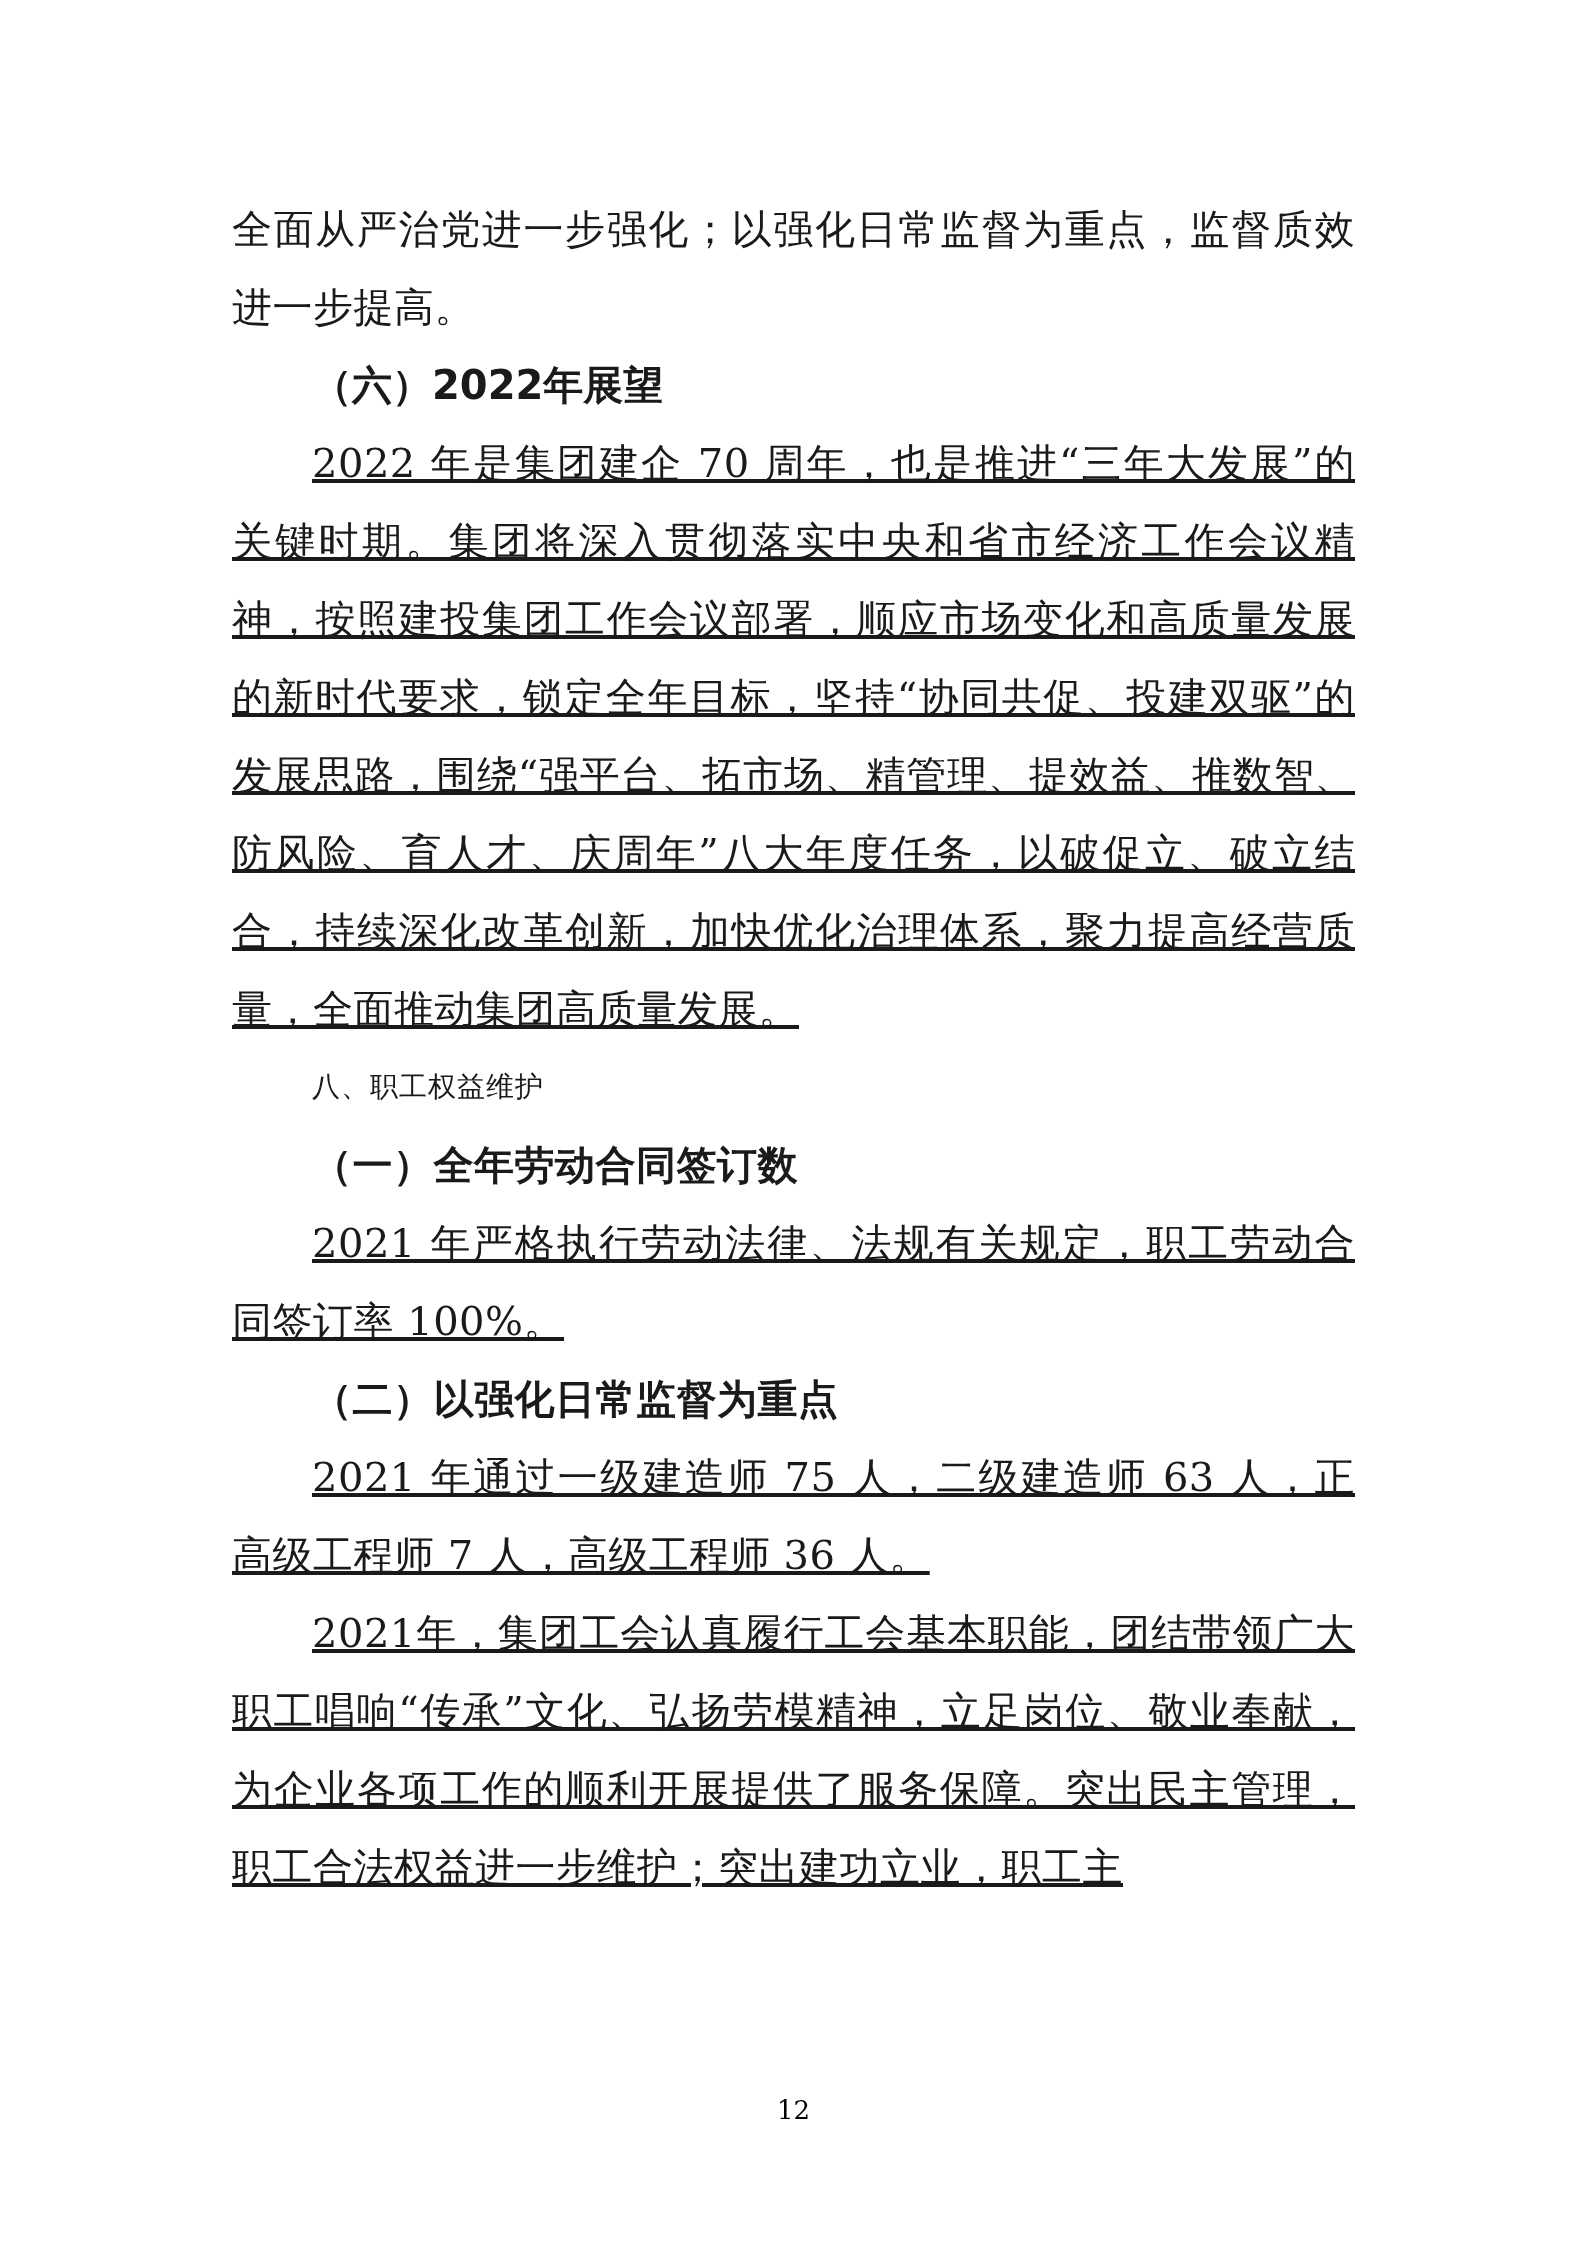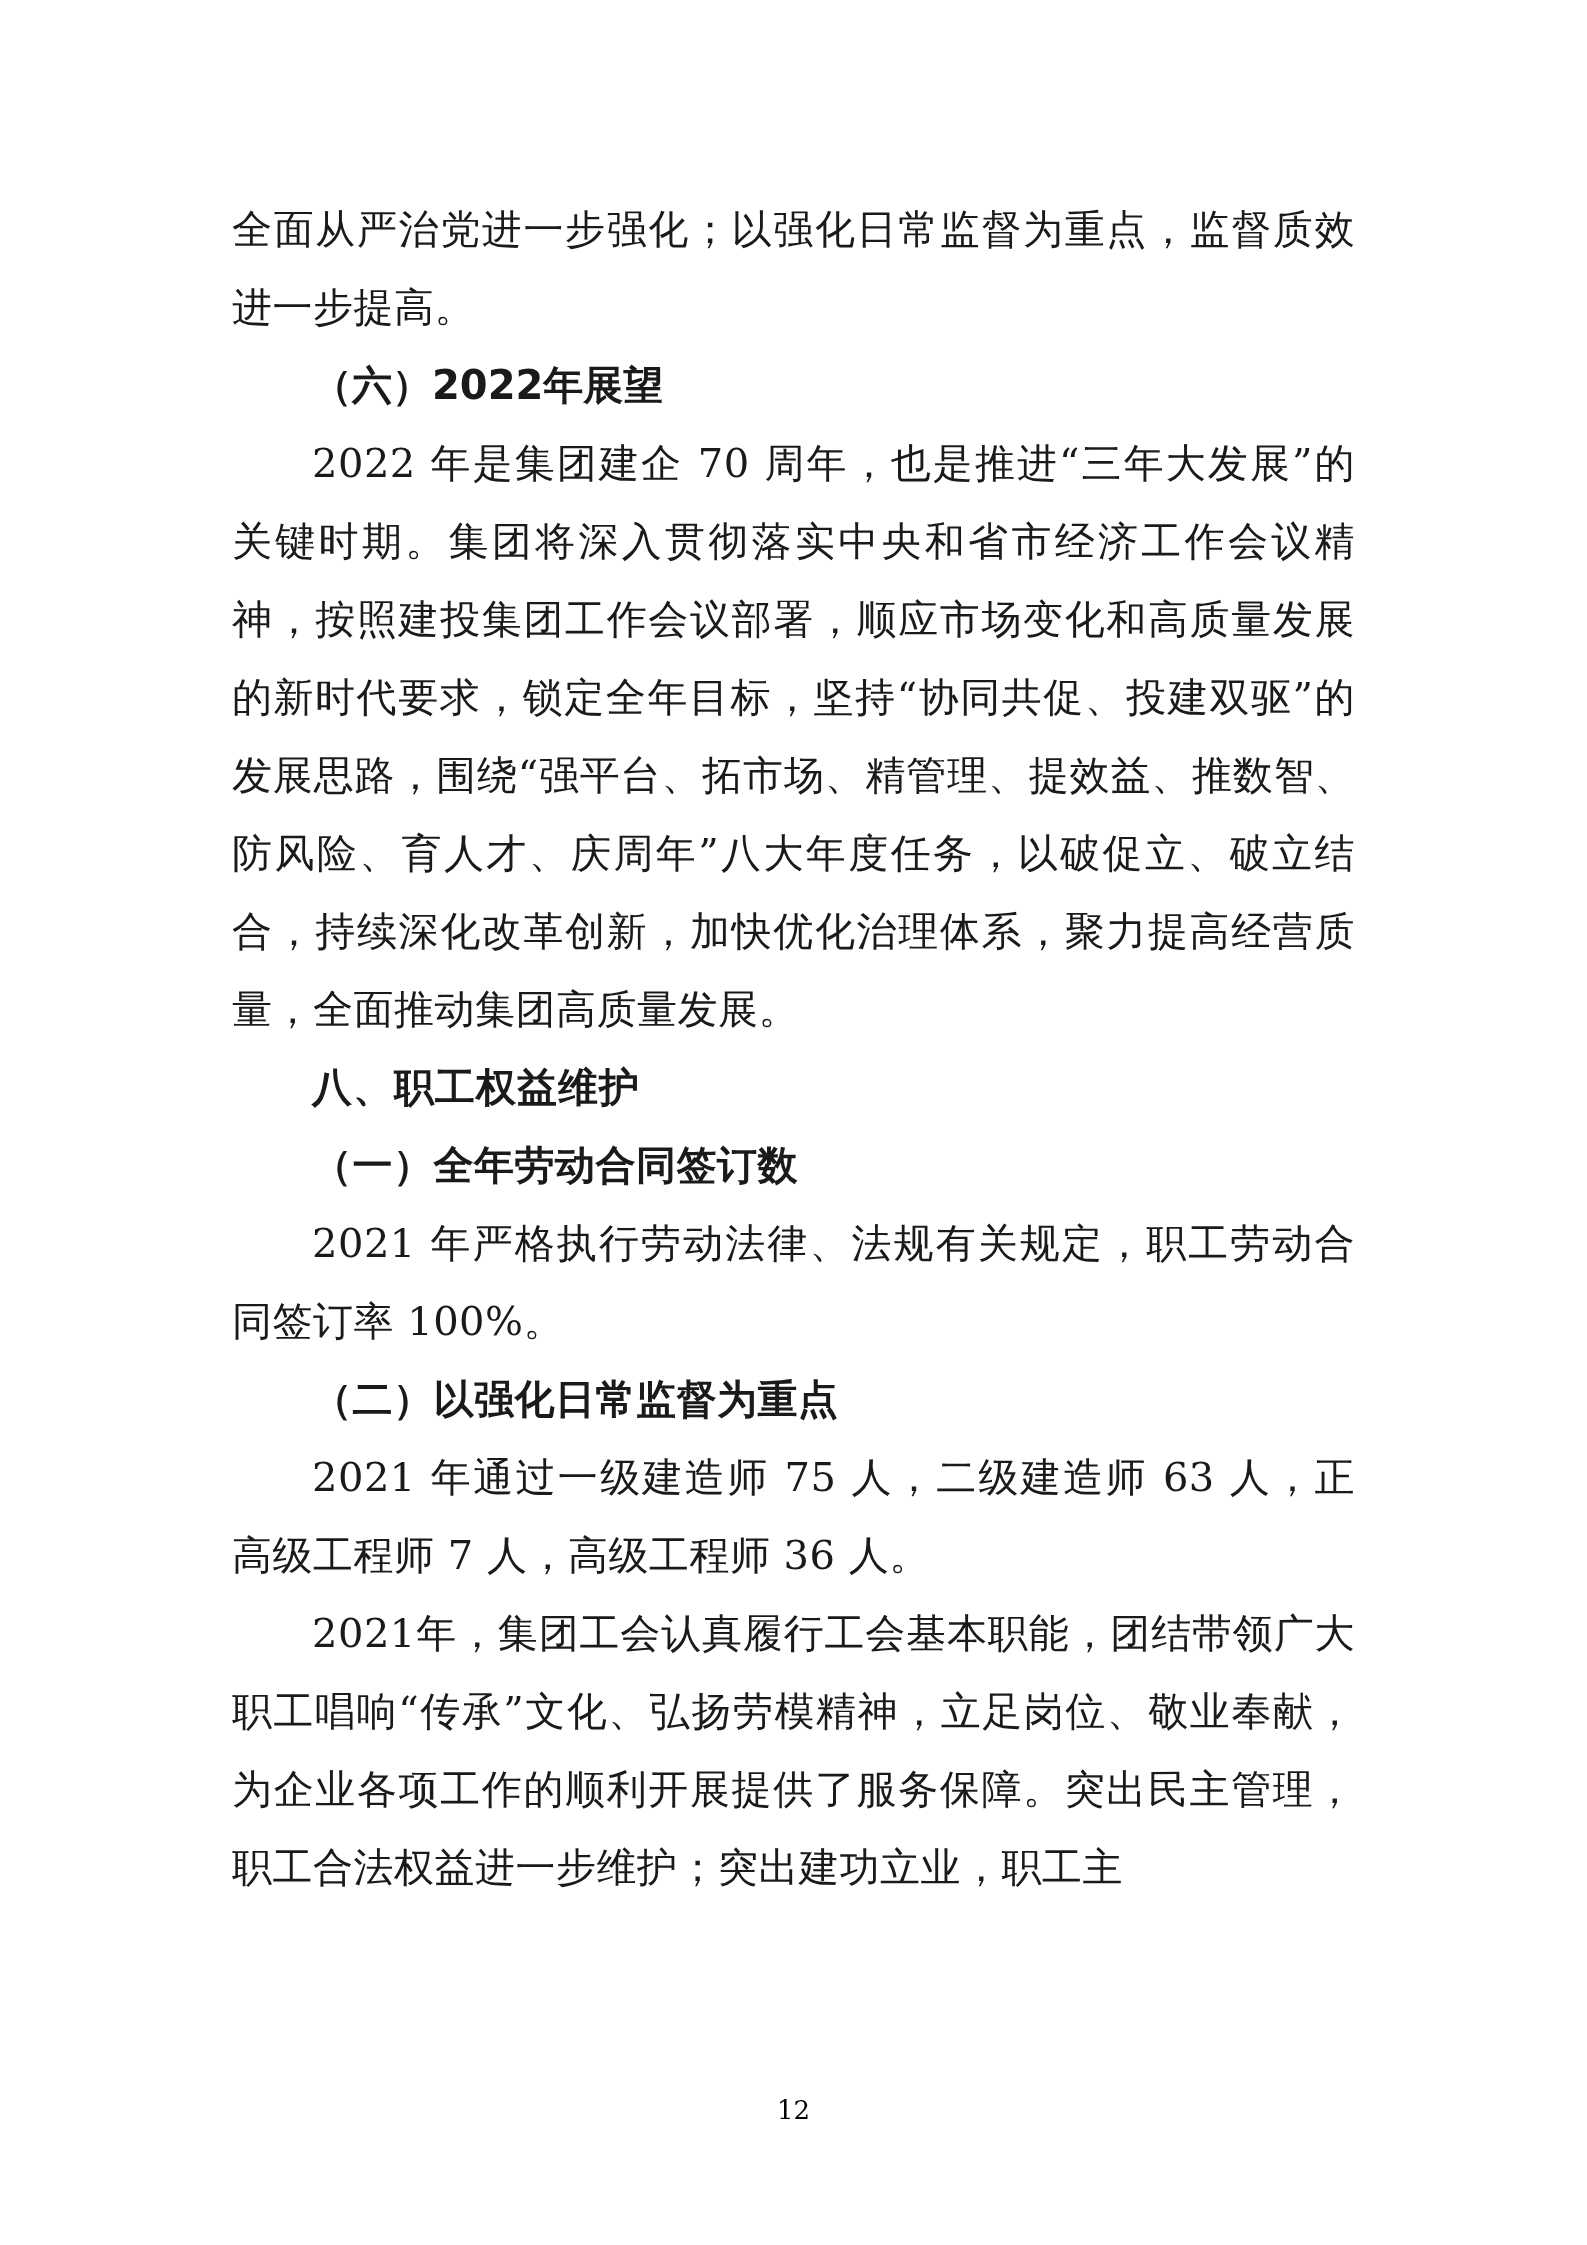--- a/index.html
+++ b/index.html
@@ -26,26 +26,27 @@
     font-size: 40px;
     line-height: 78px;
     text-align: justify;
     text-justify: inter-ideograph;
     letter-spacing: 0.5px;
     margin: 0;
     font-family: "DejaVu Serif", "Liberation Serif", serif;
   }
   .indent {
     text-indent: 80px;
+    text-decoration: underline;
   }
   .heading-bold {
-    font-size: 40px;
+    font-size: 28px;
     line-height: 78px;
     margin: 0;
-    font-weight: bold;
+    font-weight: normal;
     font-family: "DejaVu Sans", "Liberation Sans", sans-serif;
     text-indent: 80px;
     letter-spacing: 1px;
   }
   .heading-sub {
     font-size: 40px;
     line-height: 78px;
     margin: 0;
     font-weight: bold;
     font-family: "DejaVu Serif", "Liberation Serif", serif;

